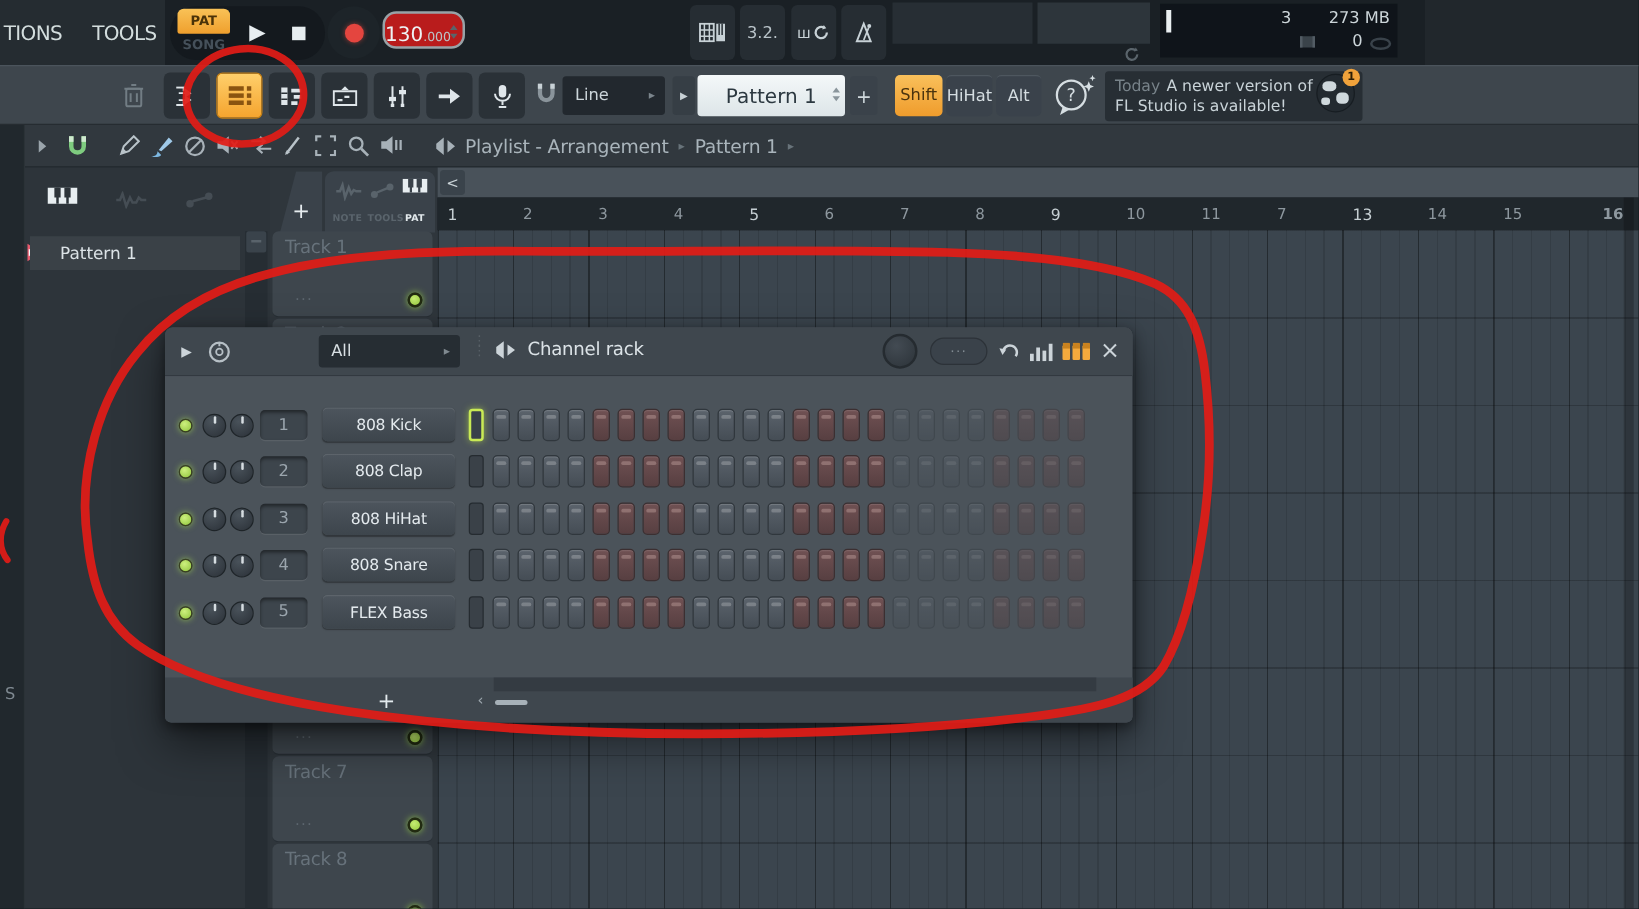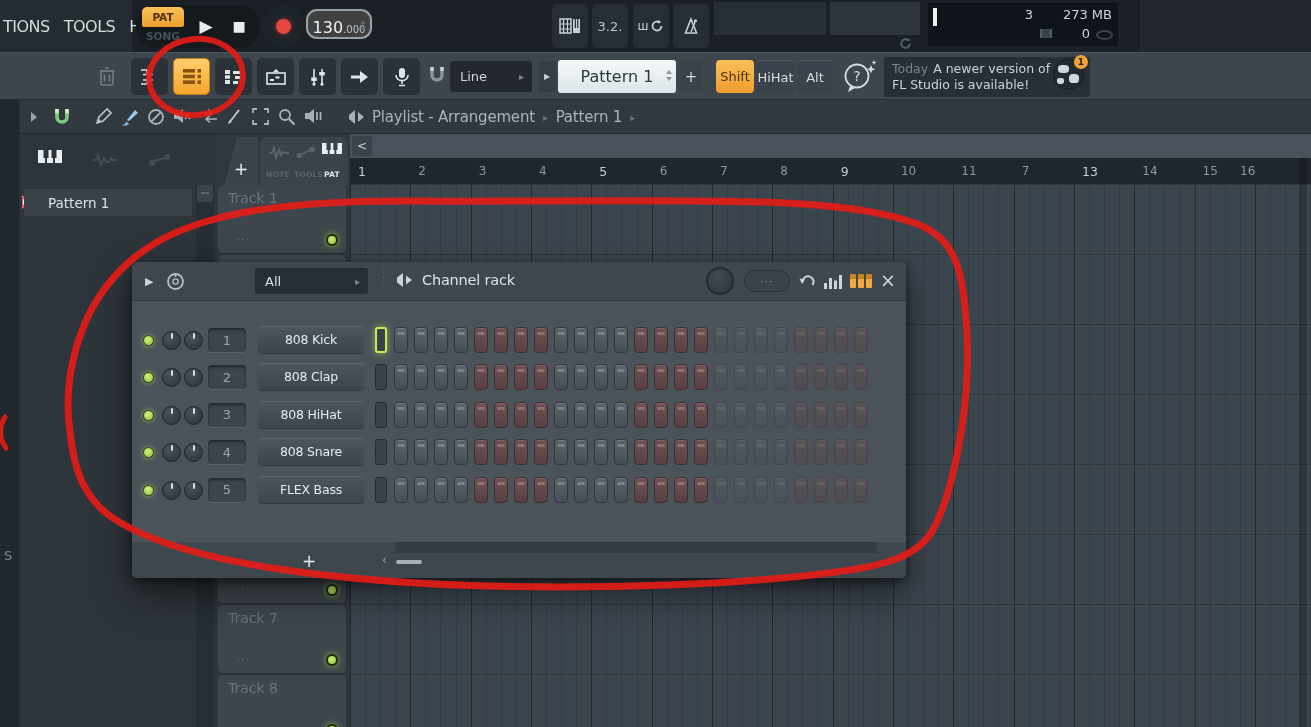--- a/index.html
+++ b/index.html
@@ -16,22 +16,22 @@
   #patsong{left:142px;top:7px;width:42px;height:38px}
   #pat-tab{height:20px;background:linear-gradient(#f9c257,#ef9f2d);border-radius:5px 5px 2px 2px;
            color:#4a3208;font-size:10.5px;font-weight:bold;display:flex;align-items:center;justify-content:center}
   #song-tab{height:17px;color:#45505a;font-size:10.5px;font-weight:bold;display:flex;align-items:center;justify-content:center}
   .transbtn{position:absolute;top:7px;height:38px;display:flex;align-items:center;justify-content:center;color:#e7edf0}
   #play-btn{left:190px;width:32px;font-size:17px}
   #stop-btn{left:224px;width:30px;font-size:14px}
   #record-btn{left:262px;top:5px;width:42px;height:42px;border-radius:50%;background:#1d2429;
               display:flex;align-items:center;justify-content:center}
   #record-dot{width:15px;height:15px;border-radius:50%;background:#e4453f;box-shadow:0 0 4px rgba(230,70,60,.6)}
-  #tempo{left:306px;top:9px;width:66px;height:30px;background:#404040;border:2px solid #98a2a7;border-radius:11px;
-         display:flex;align-items:baseline;justify-content:center;padding-top:7px}
+  #tempo{left:306px;top:9px;width:66px;height:30px;background:#b91c1c;border:2px solid #98a2a7;border-radius:11px;
+         display:flex;align-items:baseline;padding-top:7px}
   #tempo .int{font-size:16px;color:#eef3f5}
   #tempo .frac{font-size:10px;color:#b9c3c7}
   .spin{position:absolute;right:4px;top:9px;display:flex;flex-direction:column;gap:3px}
   .spin i{width:0;height:0;border-left:3px solid transparent;border-right:3px solid transparent}
   .spin .up{border-bottom:4px solid #5a646b}
   .spin .dn{border-top:4px solid #5a646b}
   #time-panel{left:400px;top:2px;width:133px;height:48px;background:#2c343a;display:flex;
               align-items:center;justify-content:center}
   #time-panel .main{font-size:28px;color:#d5dee1;letter-spacing:-1px}
   #time-panel .sub{font-size:23px;color:#a9b3b8;letter-spacing:-1px}
@@ -190,21 +190,21 @@
 
   #annotations{position:absolute;left:0;top:0;z-index:90;pointer-events:none}
   .anno{fill:none;stroke:#e11c17;stroke-linecap:round;stroke-linejoin:round;opacity:.93}
 </style>
 </head>
 <body>
 
 <div id="stage">
 
   <div class="abs" id="menu">
-      <span id="menu-items" style="display:flex;gap:14px">
+      <span id="menu-items" style="display:flex;gap:24px">
         <span class="menu-item">TIONS</span>
         <span class="menu-item">TOOLS</span>
         <span class="menu-item">HELP</span>
       </span>
     </div>
   <div class="abs" id="top-right-fill"></div>
 
   <div class="abs" id="transport"></div>
   <div class="abs" id="patsong">
     <div id="pat-tab">PAT</div>
@@ -548,21 +548,21 @@
       <span class="ruler-num" style="left: 309.65px;">6</span>
       <span class="ruler-num" style="left: 369.98px;">7</span>
       <span class="ruler-num" style="left: 430.31px;">8</span>
       <span class="ruler-num emph" style="left: 490.64px;">9</span>
       <span class="ruler-num" style="left: 550.97px;">10</span>
       <span class="ruler-num" style="left: 611.3px;">11</span>
       <span class="ruler-num" style="left: 671.63px;">7</span>
       <span class="ruler-num emph" style="left: 731.96px;">13</span>
       <span class="ruler-num" style="left: 792.29px;">14</span>
       <span class="ruler-num" style="left: 852.62px;">15</span>
-      <span class="ruler-num" style="left: 890px;">16</span>
+      <span class="ruler-num" style="left: 932px; font-weight: bold;">16</span>
     </div>
   <div class="abs" id="grid"></div>
   <div class="abs" id="grid-right-shade"></div>
 
   <div class="abs" id="rack">
     <div id="rack-title">
       <span id="rack-expander">▶</span>
       <svg class="rk-ic" style="left:34px" width="19" height="19" viewBox="0 0 19 19">
         <circle cx="9.5" cy="9.5" r="7.5" fill="none" stroke="#b6bfc5" stroke-width="1.8"></circle>
         <circle cx="9.5" cy="9.5" r="2.6" fill="none" stroke="#b6bfc5" stroke-width="1.4"></circle>

